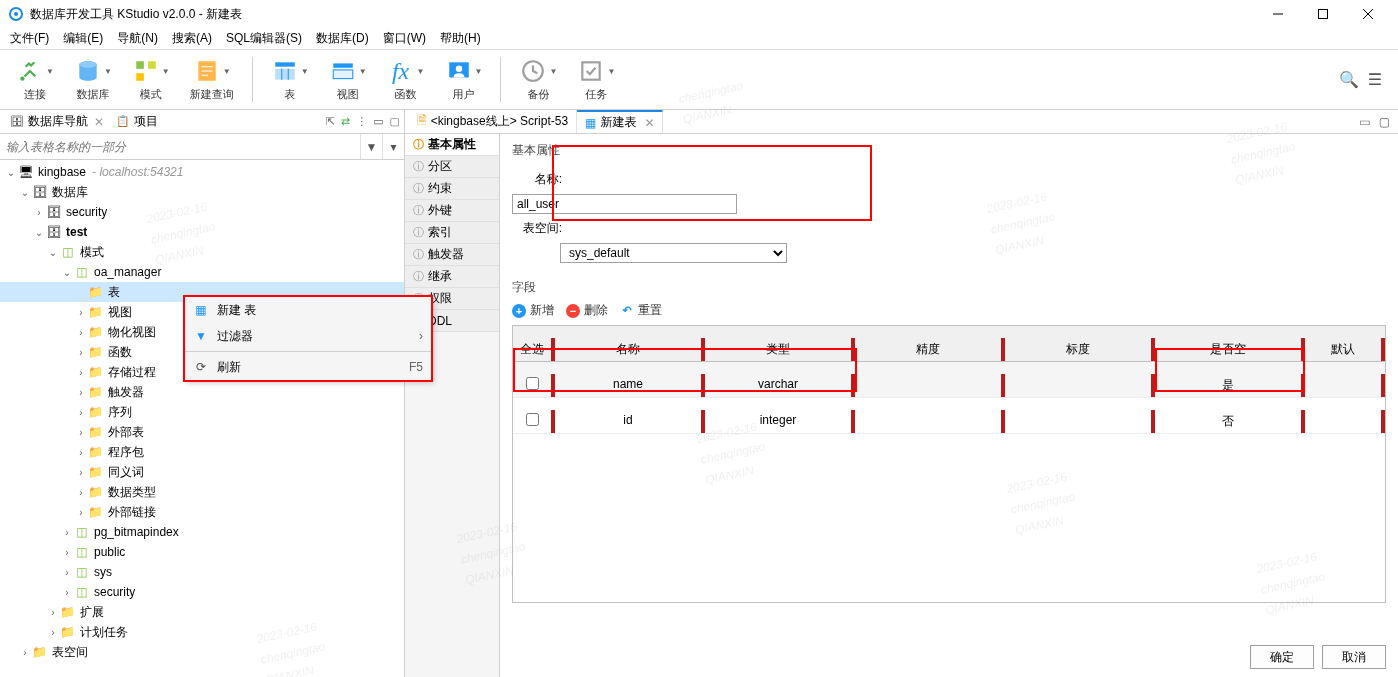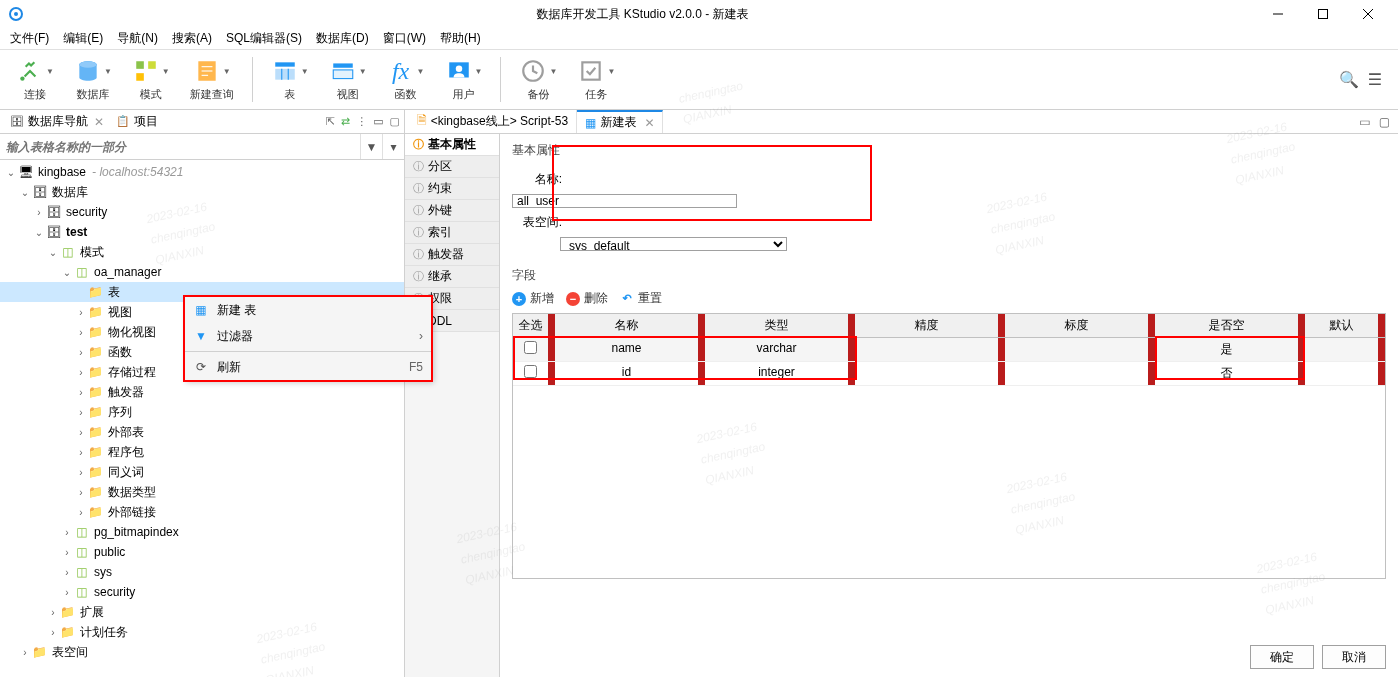--- a/index.html
+++ b/index.html
@@ -1,18 +1,18 @@
 <!DOCTYPE html>
 <html><head>
 <meta charset="utf-8">
 <style>
 * { margin: 0; padding: 0; box-sizing: border-box; font-family: "Microsoft YaHei", Arial, sans-serif; font-size: 12px; }
 body { background: #fff; color: #000; overflow: hidden; width: 1398px; height: 677px; position: relative; }
 
-.titlebar { height: 28px; display: flex; align-items: center; padding: 0 8px; background: #fff; text-align: center; }
+.titlebar { height: 28px; display: flex; align-items: center; padding: 0 8px; background: #fff; }
 .titlebar .app-icon { width: 16px; height: 16px; margin-right: 6px; color: #1e88e5; }
 .titlebar .title { flex: 1; }
 .titlebar .win-btns { display: flex; gap: 0; }
 .titlebar .win-btn { width: 45px; height: 28px; display: flex; align-items: center; justify-content: center; cursor: pointer; }
 
 .menubar { height: 22px; display: flex; align-items: center; padding: 0 4px; gap: 2px; background: #fff; border-bottom: 1px solid #e0e0e0; }
 .menubar .menu-item { padding: 2px 6px; cursor: pointer; }
 
 .toolbar { height: 60px; display: flex; align-items: center; padding: 4px 8px; border-bottom: 1px solid #d0d0d0; background: #fff; gap: 4px; }
 .tool-btn { display: flex; flex-direction: column; align-items: center; justify-content: center; padding: 2px 8px; cursor: pointer; min-width: 50px; }
@@ -27,21 +27,21 @@
 
 .left-panel { width: 424px; display: flex; flex-direction: column; border-right: 1px solid #d0d0d0; position: relative; }
 .panel-tabs { height: 24px; display: flex; align-items: center; padding: 0 4px; border-bottom: 1px solid #d0d0d0; background: #fff; }
 .panel-tab { display: flex; align-items: center; gap: 4px; padding: 2px 6px; cursor: pointer; }
 .panel-tab .picon { width: 14px; height: 14px; display: inline-flex; align-items: center; justify-content: center; font-size: 11px; }
 .panel-tab .close-x { color: #999; margin-left: 2px; cursor: pointer; }
 .panel-tabs .tab-tools { margin-left: auto; display: flex; gap: 6px; color: #666; }
 .panel-tabs .tab-tools span { cursor: pointer; font-size: 11px; }
 
 .filter-row { height: 26px; display: flex; align-items: center; border-bottom: 1px solid #d0d0d0; }
-.filter-input { flex: 1; height: 100%; border: none; padding: 0 6px; outline: none; color: #999; font-style: italic; font-weight: bold; }
+.filter-input { flex: 1; height: 100%; border: none; padding: 0 6px; outline: none; color: #999; font-style: italic; }
 .filter-btn { width: 22px; height: 100%; display: flex; align-items: center; justify-content: center; cursor: pointer; color: #555; border-left: 1px solid #e0e0e0; }
 
 .tree { flex: 1; overflow: auto; padding: 2px 0; background: #fff; }
 .tree-item { display: flex; align-items: center; height: 20px; padding-left: 4px; cursor: pointer; white-space: nowrap; }
 .tree-item.selected { background: #cce8ff; }
 .tree-item .exp { width: 14px; text-align: center; color: #666; font-size: 10px; }
 .tree-item .ticon { width: 16px; height: 16px; margin-right: 4px; display: inline-flex; align-items: center; justify-content: center; }
 .tree-item .label { color: #000; }
 .tree-item .meta { color: #999; margin-left: 6px; font-style: italic; }
 .ind { display: inline-block; }
@@ -58,30 +58,30 @@
 .prop-tabs { width: 95px; border-right: 1px solid #d0d0d0; background: #f5f5f5; display: flex; flex-direction: column; }
 .prop-tab { height: 22px; display: flex; align-items: center; padding: 0 8px; border-bottom: 1px solid #e0e0e0; cursor: pointer; gap: 4px; background: #eeeeee; }
 .prop-tab.active { background: #fff; font-weight: bold; }
 .prop-tab .picon { color: #f0950c; font-size: 11px; }
 .prop-tab.sub .picon { color: #999; }
 
 .form-area { flex: 1; padding: 8px 12px; overflow: auto; position: relative; }
 .form-section-title { color: #444; margin-bottom: 6px; }
 .form-row { display: flex; align-items: flex-start; margin-bottom: 6px; gap: 6px; flex-direction: column; }
 .form-row label { width: 50px; text-align: right; }
-.form-row input, .form-row select { height: 14px; border: 1px solid #a0a0a0; padding: 0 4px; font-size: 12px; background: #fff; }
+.form-row input, .form-row select { height: 20px; border: 1px solid #a0a0a0; padding: 0 4px; font-size: 12px; background: #fff; }
 .form-row input { width: 225px; }
 .form-row select { width: 227px; margin-left: 48px; }
 
 .hl-box { position: absolute; border: 2px solid #ff0000; pointer-events: none; }
 
 .grid-wrap { border: 1px solid #c0c0c0; }
 .grid-header, .grid-row { display: flex; }
 .grid-header { background: #f0f0f0; border-bottom: 1px solid #c0c0c0; }
-.gc { border-right: 7px solid #b91c1c; padding: 3px 4px; text-align: center; overflow: hidden; }
+.gc { border-right: 4px solid #b91c1c; padding: 3px 4px; text-align: center; overflow: hidden; margin-top: 12px; }
 .gc-sel{width:42px}.gc-name{width:150px}.gc-type{width:150px}.gc-prec{width:150px}.gc-scale{width:150px}.gc-null{width:150px}.gc-def{width:80px}
 .grid-body { height: 240px; overflow: auto; background: #fff; }
 .grid-row { border-bottom: 1px solid #efefef; }
 .grid-row input[type=checkbox] { margin: 0; }
 
 .action-row { display: flex; align-items: center; gap: 12px; margin: 6px 0; }
 .action-btn { display: flex; align-items: center; gap: 4px; cursor: pointer; color: #333; }
 .action-btn .aicon { width: 14px; height: 14px; border-radius: 50%; display: flex; align-items: center; justify-content: center; color: #fff; font-size: 11px; font-weight: bold; }
 
 .footer-btns { position: absolute; bottom: 8px; right: 12px; display: flex; gap: 8px; }

